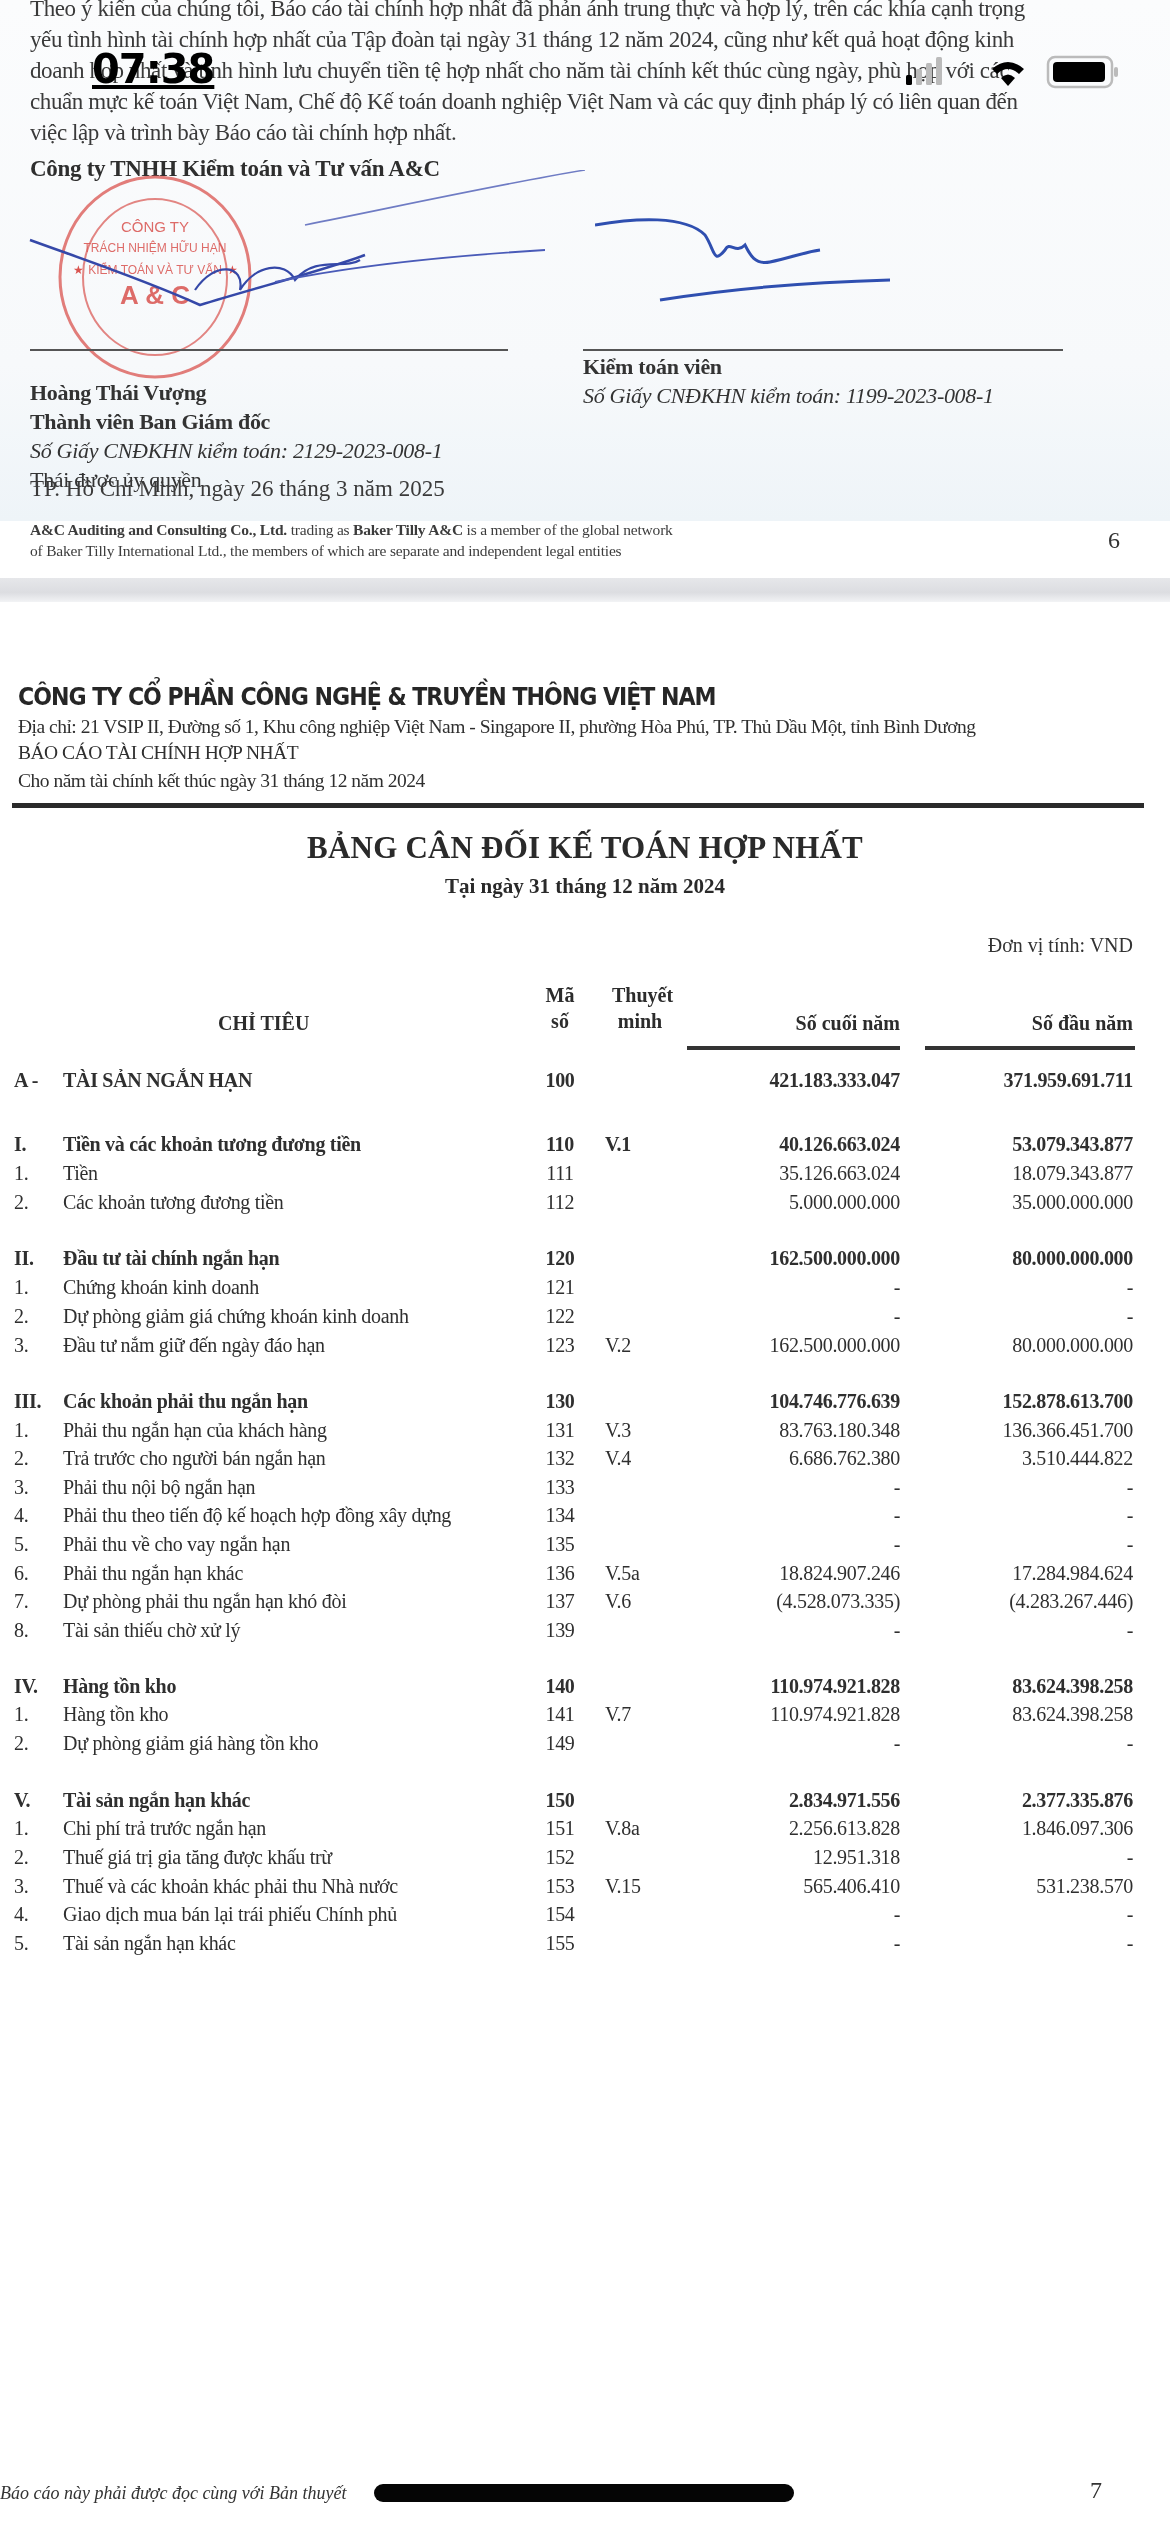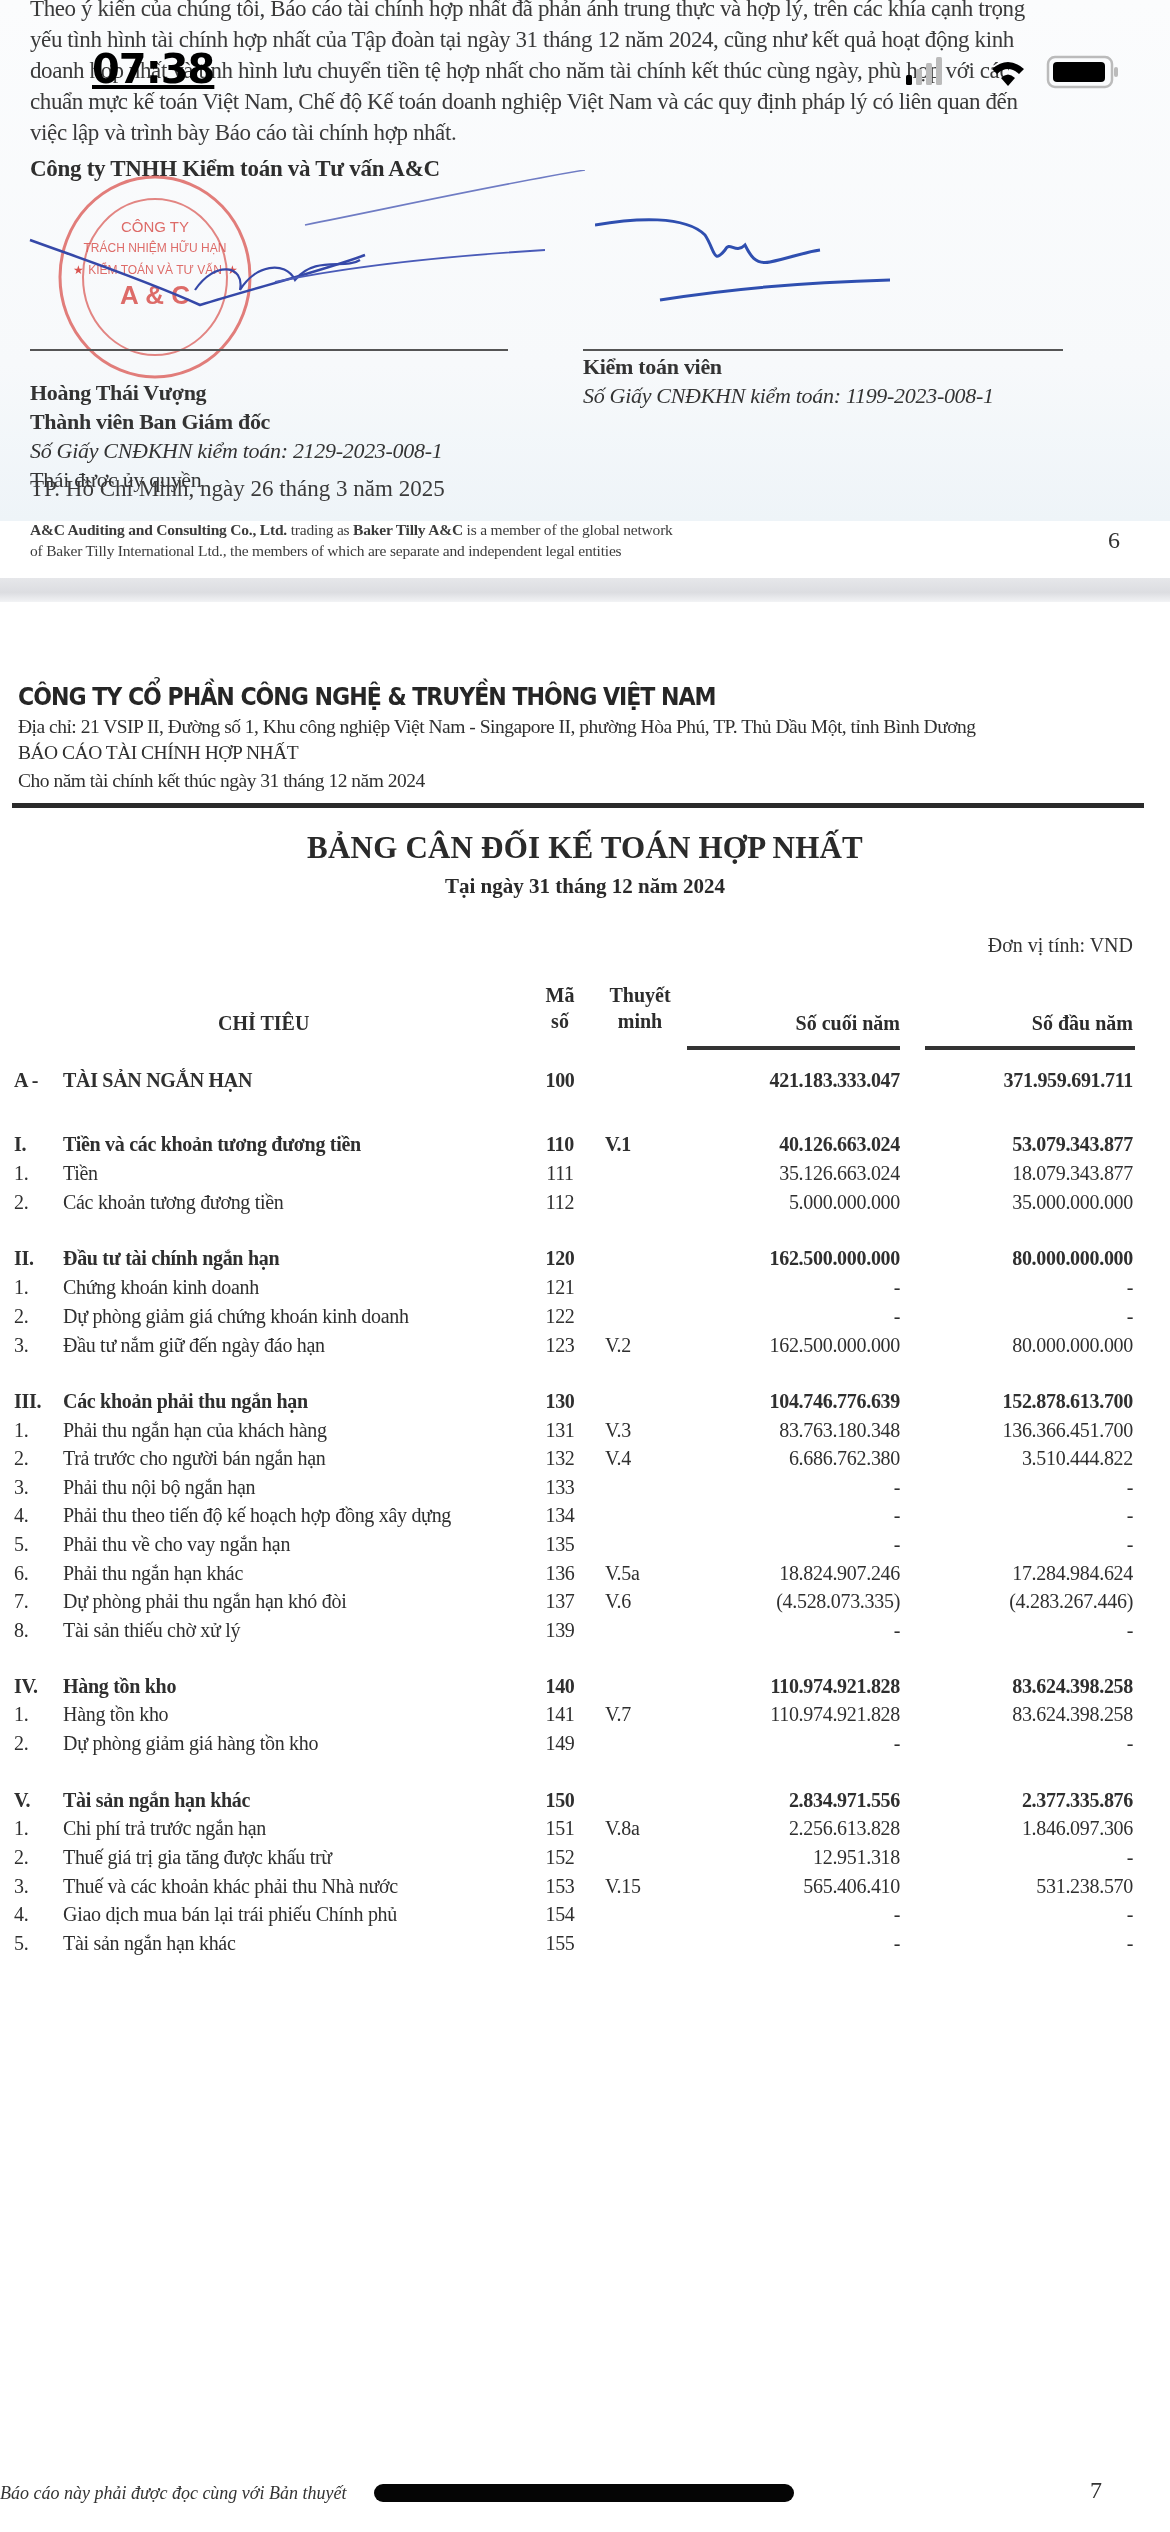--- a/index.html
+++ b/index.html
@@ -140,21 +140,21 @@
   <div class="abs thick"></div>
 
   <div class="abs title">BẢNG CÂN ĐỐI KẾ TOÁN HỢP NHẤT</div>
   <div class="abs subtitle">Tại ngày 31 tháng 12 năm 2024</div>
   <div class="abs unit">Đơn vị tính: VND</div>
 
   <div>
     <div class="abs th" style="left:218px;top:1012px;">CHỈ TIÊU</div>
     <div class="abs th" style="left:530px;width:60px;text-align:center;top:984px;">Mã</div>
     <div class="abs th" style="left:530px;width:60px;text-align:center;top:1010px;">số</div>
-    <div class="abs th" style="left:598px;width:84px;text-align:center;top:984px;">Thuyết</div>
+    <div class="abs th" style="left:612px;width:84px;text-align:left;top:984px;">Thuyết</div>
     <div class="abs th" style="left:598px;width:84px;text-align:center;top:1010px;">minh</div>
     <div class="abs th" style="right:270px;top:1012px;">Số cuối năm</div>
     <div class="abs th" style="right:37px;top:1012px;">Số đầu năm</div>
     <div class="abs th-ul" style="left:687px;top:1046px;width:213px;"></div>
     <div class="abs th-ul" style="left:925px;top:1046px;width:210px;"></div>
   </div>
 
   <div id="rows">
       <div class="row bold" style="top: 1069px;">
         <span class="c-idx">A -</span>

